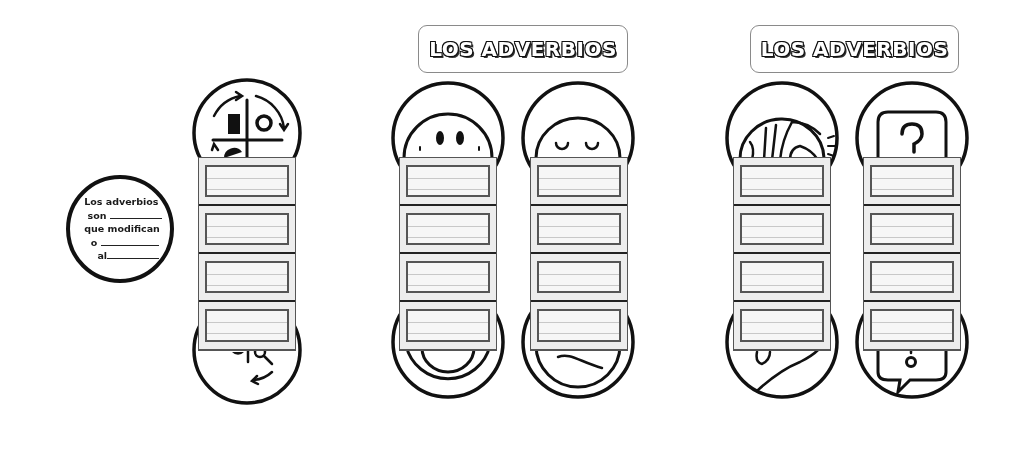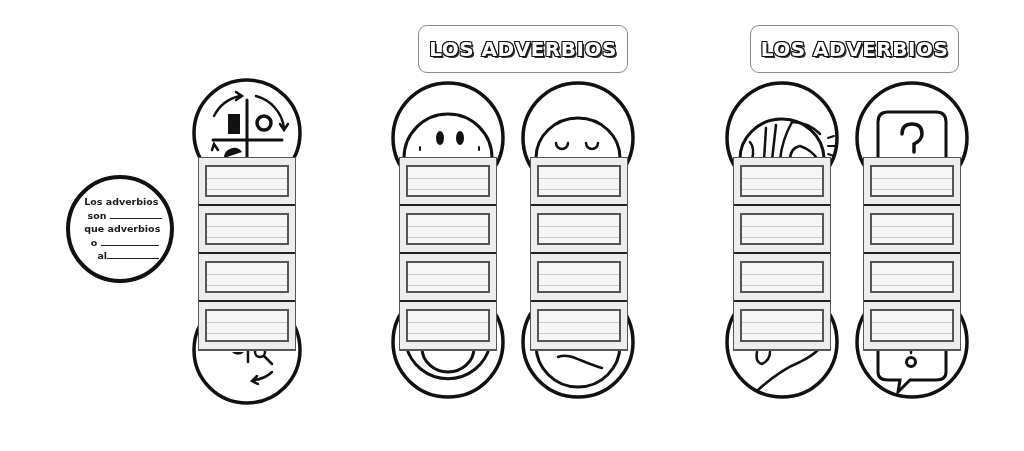--- a/index.html
+++ b/index.html
@@ -130,21 +130,21 @@
   <span class="title-text">LOS ADVERBIOS</span>
 </div>
 <div class="title-box" style="left:750px; top:25px; width:209px; height:48px;">
   <span class="title-text">LOS ADVERBIOS</span>
 </div>
 
 <div class="def-circle">
   <div class="def-text">
     <span class="def-line"><span>Los adverbios</span></span>
     <span class="def-line">&nbsp;<span>son</span> <span class="blank" style="width:52px;"></span></span>
-    <span class="def-line"><span>que adverbios</span></span>
+    <span class="def-line"><span>que modifican</span></span>
     <span class="def-line">&nbsp;&nbsp;<span>o</span> <span class="blank" style="width:58px;"></span></span>
     <span class="def-line">&nbsp;&nbsp;&nbsp;&nbsp;<span>al</span><span class="blank" style="width:52px;"></span></span>
   </div>
 </div>
 
 <div class="stack" style="left:198px; top:157px;">
   <div class="card">
       <div class="card-inner">
         <div class="rule" style="top:11px"></div>
         <div class="rule" style="top:22px"></div>

